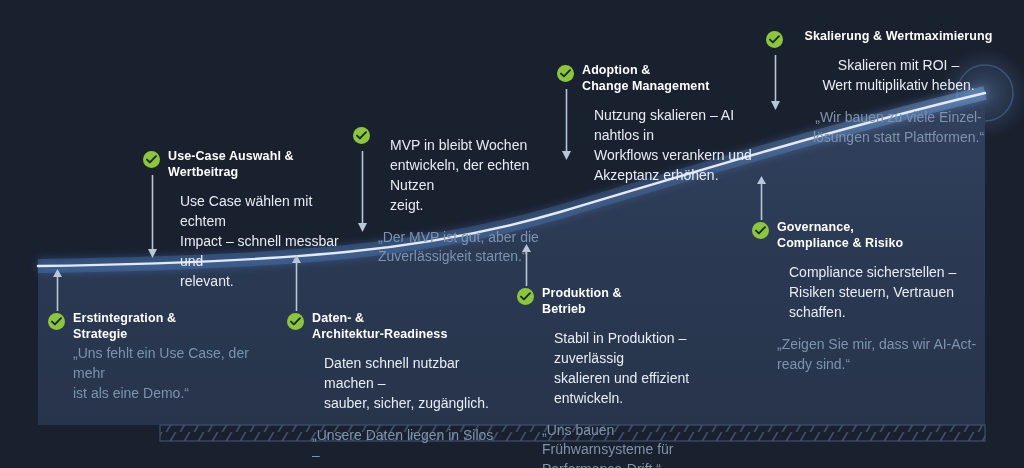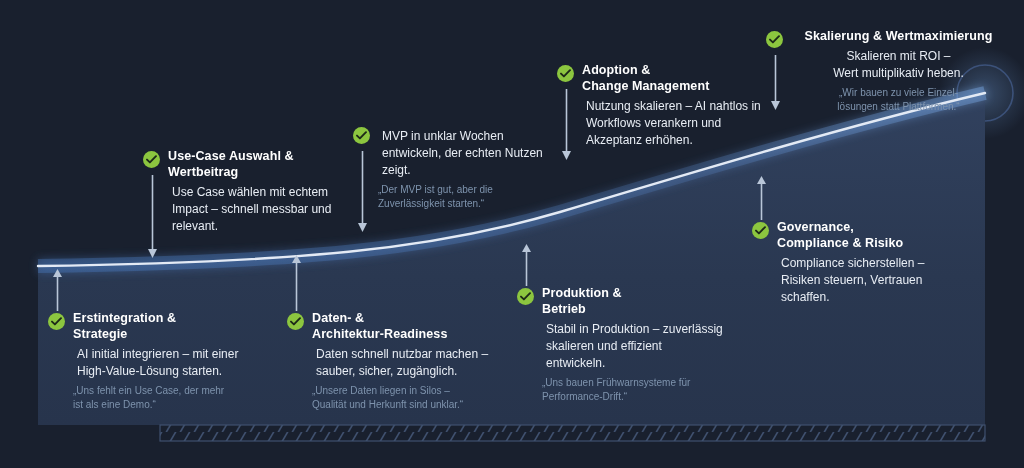--- a/index.html
+++ b/index.html
@@ -20,24 +20,24 @@
     position:absolute;left:0;top:0;width:17px;height:17px;border-radius:50%;
     background:#8cc63f;box-shadow:0 0 0 0 rgba(0,0,0,0);
   }
   .badge svg{position:absolute;left:3px;top:4px;}
   .node-body{position:absolute;left:25px;top:-3px;width:185px;}
   .node-title{
     font-size:12.5px;font-weight:bold;color:#ffffff;line-height:1.28;
     letter-spacing:.1px;margin:0 0 2px 0;white-space:pre-line;
   }
   .node-desc{
-    font-size:12px;color:#e8edf4;line-height:1.42;margin:4px;white-space:pre-line;
+    font-size:14px;color:#e8edf4;line-height:1.42;margin:12px;white-space:pre-line;
   }
   .node-quote{
-    font-size:10px;color:#7e93ad;line-height:1.42;margin:0;white-space:pre-line;
+    font-size:14px;color:#7e93ad;line-height:1.42;margin:0;white-space:pre-line;
   }
   .arrow{position:absolute;}
   .arrow svg{display:block;}
 </style>
 </head>
 <body>
 
 <div id="stage">
 
   <svg class="bg-svg" viewBox="0 0 1024 468">
@@ -99,22 +99,20 @@
         </svg>
     </div>
     <div class="badge">
       <svg width="11" height="9" viewBox="0 0 11 9">
           <path d="M1 4.6 L3.9 7.4 L10 1.2" stroke="#1d2a18" stroke-width="1.9" fill="none" stroke-linecap="round" stroke-linejoin="round"></path>
         </svg>
     </div>
     <div class="node-body">
       <p class="node-title">Erstintegration &amp;
 Strategie</p>
-      <p class="node-desc">AI initial integrieren – mit einer
-High-Value-Lösung starten.</p>
       <p class="node-quote">„Uns fehlt ein Use Case, der mehr
 ist als eine Demo.“</p>
     </div>
   </div>
 
   <div class="node" style="left:143px;top:151px;">
     <div class="arrow" style="left:3.5px;top:24px;">
       <svg width="11" height="84" viewBox="0 0 11 84">
           <path d="M5.5 0 L5.5 77" stroke="#b9c6d8" stroke-width="1.6"></path>
           <path d="M5.5 83 L10 74 L1 74 Z" fill="#b9c6d8"></path>
@@ -162,21 +160,21 @@
           <path d="M5.5 0 L5.5 75" stroke="#b9c6d8" stroke-width="1.6"></path>
           <path d="M5.5 81 L10 72 L1 72 Z" fill="#b9c6d8"></path>
         </svg>
     </div>
     <div class="badge">
       <svg width="11" height="9" viewBox="0 0 11 9">
           <path d="M1 4.6 L3.9 7.4 L10 1.2" stroke="#1d2a18" stroke-width="1.9" fill="none" stroke-linecap="round" stroke-linejoin="round"></path>
         </svg>
     </div>
     <div class="node-body">
-      <p class="node-desc">MVP in unklar Wochen
+      <p class="node-desc">MVP in bleibt Wochen
 entwickeln, der echten Nutzen
 zeigt.</p>
       <p class="node-quote">„Der MVP ist gut, aber die
 Zuverlässigkeit starten.“</p>
     </div>
   </div>
 
   <div class="node" style="left:517px;top:288px;">
     <div class="arrow" style="left:3.5px;top:-46px;">
       <svg width="11" height="44" viewBox="0 0 11 44">
@@ -230,20 +228,22 @@
     <div class="badge">
       <svg width="11" height="9" viewBox="0 0 11 9">
           <path d="M1 4.6 L3.9 7.4 L10 1.2" stroke="#1d2a18" stroke-width="1.9" fill="none" stroke-linecap="round" stroke-linejoin="round"></path>
         </svg>
     </div>
     <div class="node-body" style="width:200px;">
       <p class="node-title">Governance,
 Compliance &amp; Risiko</p>
       <p class="node-desc">Compliance sicherstellen –
 Risiken steuern, Vertrauen schaffen.</p>
+      <p class="node-quote">„Zeigen Sie mir, dass wir AI-Act-
+ready sind.“</p>
     </div>
   </div>
 
   <div class="node" style="left:766px;top:31px;">
     <div class="arrow" style="left:3.5px;top:24px;">
       <svg width="11" height="56" viewBox="0 0 11 56">
           <path d="M5.5 0 L5.5 49" stroke="#b9c6d8" stroke-width="1.6"></path>
           <path d="M5.5 55 L10 46 L1 46 Z" fill="#b9c6d8"></path>
         </svg>
     </div>

